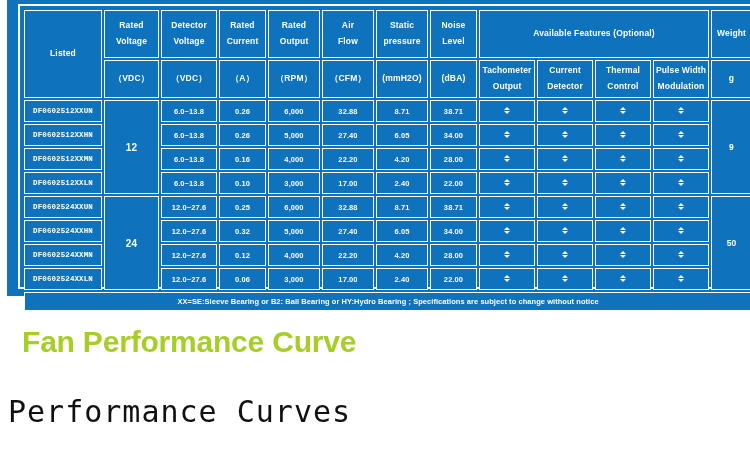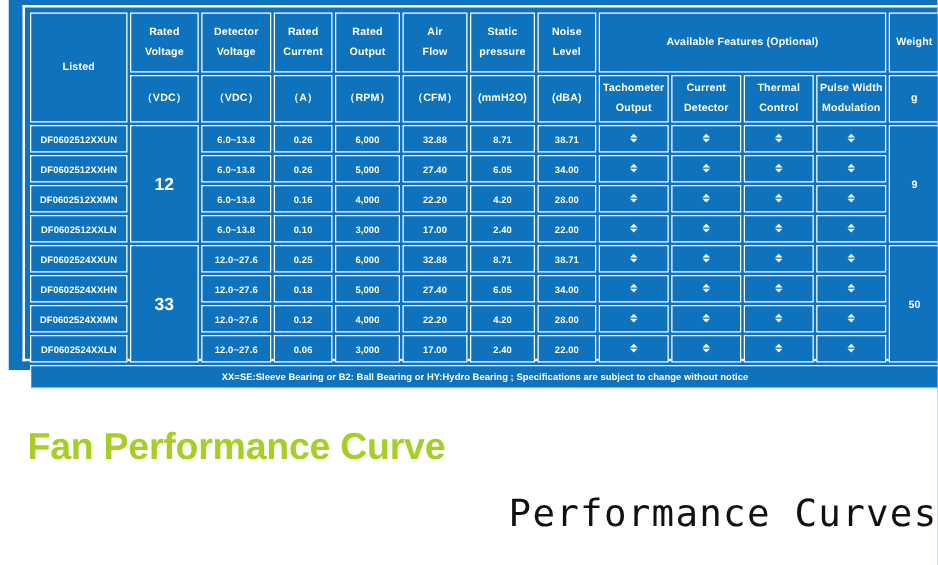--- a/index.html
+++ b/index.html
@@ -61,23 +61,24 @@
     line-height: 1.85;
     letter-spacing: .15px;
   }
   table.spec td.data {
     font-size: 7.5px;
     height: 20px;
     letter-spacing: .1px;
   }
   table.spec td.model {
     font-size: 7.5px;
+    font-family: Liberation Mono, monospace;
   }
   table.spec td.vgroup {
-    font-size: 14px;
+    font-size: 10px;
   }
   table.spec td.weight {
     font-size: 8.5px;
   }
   th.hdr-units {
     height: 36px;
   }
   th.hdr-top {
     height: 46px;
   }
@@ -105,39 +106,39 @@
     font-weight: bold;
     padding-left: 6px;
     height: 17px;
     letter-spacing: .05px;
   }
 
   
   #section-heading {
     position: absolute;
     left: 22px;
-    top: 343px;
+    top: 327px;
     font-size: 30px;
     font-weight: bold;
     color: #a6ce26;
     letter-spacing: -0.2px;
     line-height: 1;
   }
 
   
   #curve-panel {
     position: absolute;
     left: 0;
     top: 396px;
     width: 750px;
     height: 56px;
     overflow: hidden;
   }
   #curve-title {
-    text-align: right;
+    text-align: left;
     font-family: "DejaVu Sans Mono", "Liberation Mono", monospace;
     font-size: 30px;
     color: #111111;
     letter-spacing: 1px;
     line-height: 1.08;
     margin-left: 8px;
   }
   #curve-subline {
     margin-top: 9px;
     height: 10px;
@@ -287,37 +288,37 @@
             <td class="data">17.00</td>
             <td class="data">2.40</td>
             <td class="data">22.00</td>
             <td class="data"><span class="diamond"></span></td>
             <td class="data"><span class="diamond"></span></td>
             <td class="data"><span class="diamond"></span></td>
             <td class="data"><span class="diamond"></span></td>
           </tr>
           <tr>
             <td class="data model">DF0602524XXUN</td>
-            <td class="data vgroup" rowspan="4">33</td>
+            <td class="data vgroup" rowspan="4">24</td>
             <td class="data">12.0~27.6</td>
             <td class="data">0.25</td>
             <td class="data">6,000</td>
             <td class="data">32.88</td>
             <td class="data">8.71</td>
             <td class="data">38.71</td>
             <td class="data"><span class="diamond"></span></td>
             <td class="data"><span class="diamond"></span></td>
             <td class="data"><span class="diamond"></span></td>
             <td class="data"><span class="diamond"></span></td>
             <td class="data weight" rowspan="4">50</td>
           </tr>
           <tr>
             <td class="data model">DF0602524XXHN</td>
             <td class="data">12.0~27.6</td>
-            <td class="data">0.18</td>
+            <td class="data">0.32</td>
             <td class="data">5,000</td>
             <td class="data">27.40</td>
             <td class="data">6.05</td>
             <td class="data">34.00</td>
             <td class="data"><span class="diamond"></span></td>
             <td class="data"><span class="diamond"></span></td>
             <td class="data"><span class="diamond"></span></td>
             <td class="data"><span class="diamond"></span></td>
           </tr>
           <tr>

